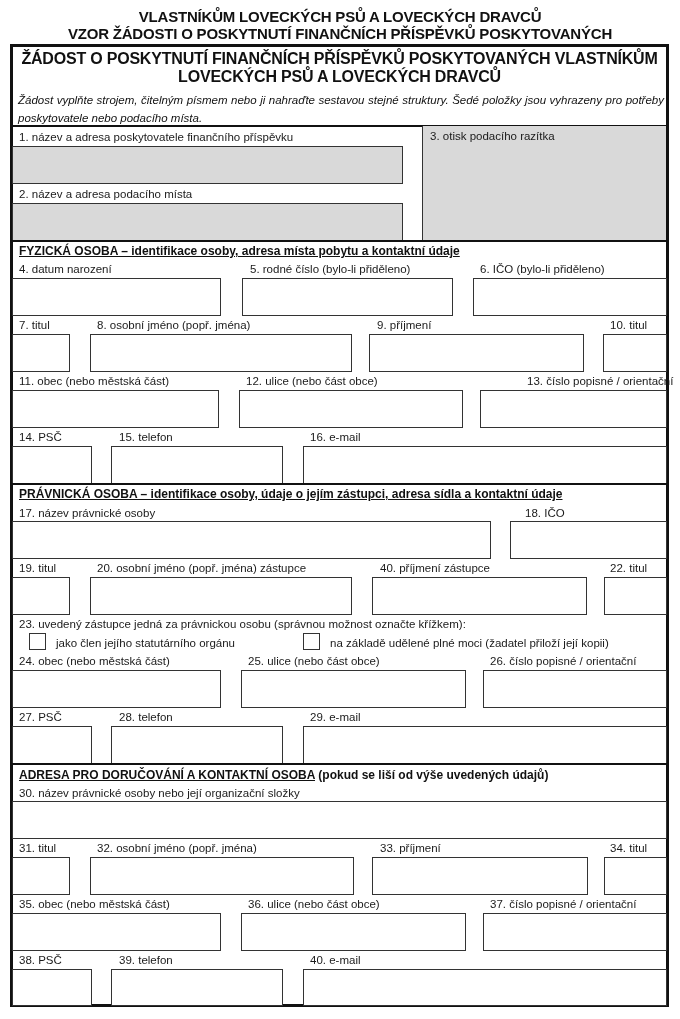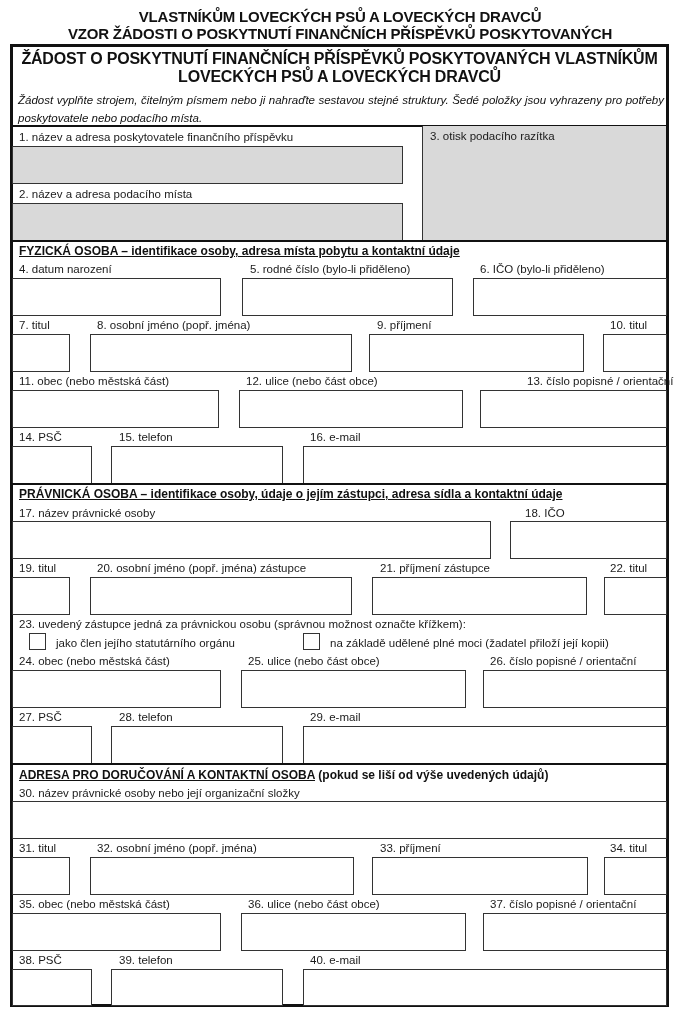--- a/index.html
+++ b/index.html
@@ -100,21 +100,21 @@
 <div class="hline" style="left:10px; top:483px; width:659px;"></div>
 <div class="sec" style="left:19px; top:487px;"><u>PRÁVNICKÁ OSOBA – identifikace osoby, údaje o jejím zástupci, adresa sídla a kontaktní údaje</u></div>
 
 <div class="label" style="left:19px; top:507px;">17. název právnické osoby</div>
 <div class="label" style="left:525px; top:507px;">18. IČO</div>
 <div class="box" style="left:12px; top:521px; width:479px; height:38px;"></div>
 <div class="box" style="left:510px; top:521px; width:157px; height:38px;"></div>
 
 <div class="label" style="left:19px; top:562px;">19. titul</div>
 <div class="label" style="left:97px; top:562px;">20. osobní jméno (popř. jména) zástupce</div>
-<div class="label" style="left:380px; top:562px;">21. příjmení zástupce</div>
+<div class="label" style="left:380px; top:562px;">40. příjmení zástupce</div>
 <div class="label" style="left:610px; top:562px;">22. titul</div>
 <div class="box" style="left:12px; top:577px; width:58px; height:38px;"></div>
 <div class="box" style="left:90px; top:577px; width:262px; height:38px;"></div>
 <div class="box" style="left:372px; top:577px; width:215px; height:38px;"></div>
 <div class="box" style="left:604px; top:577px; width:63px; height:38px;"></div>
 
 <div class="label" style="left:19px; top:618px;">23. uvedený zástupce jedná za právnickou osobu (správnou možnost označte křížkem):</div>
 <div class="chk" style="left:29px; top:633px;"></div>
 <div class="label" style="left:56px; top:637px;">jako člen jejího statutárního orgánu</div>
 <div class="chk" style="left:303px; top:633px;"></div>

